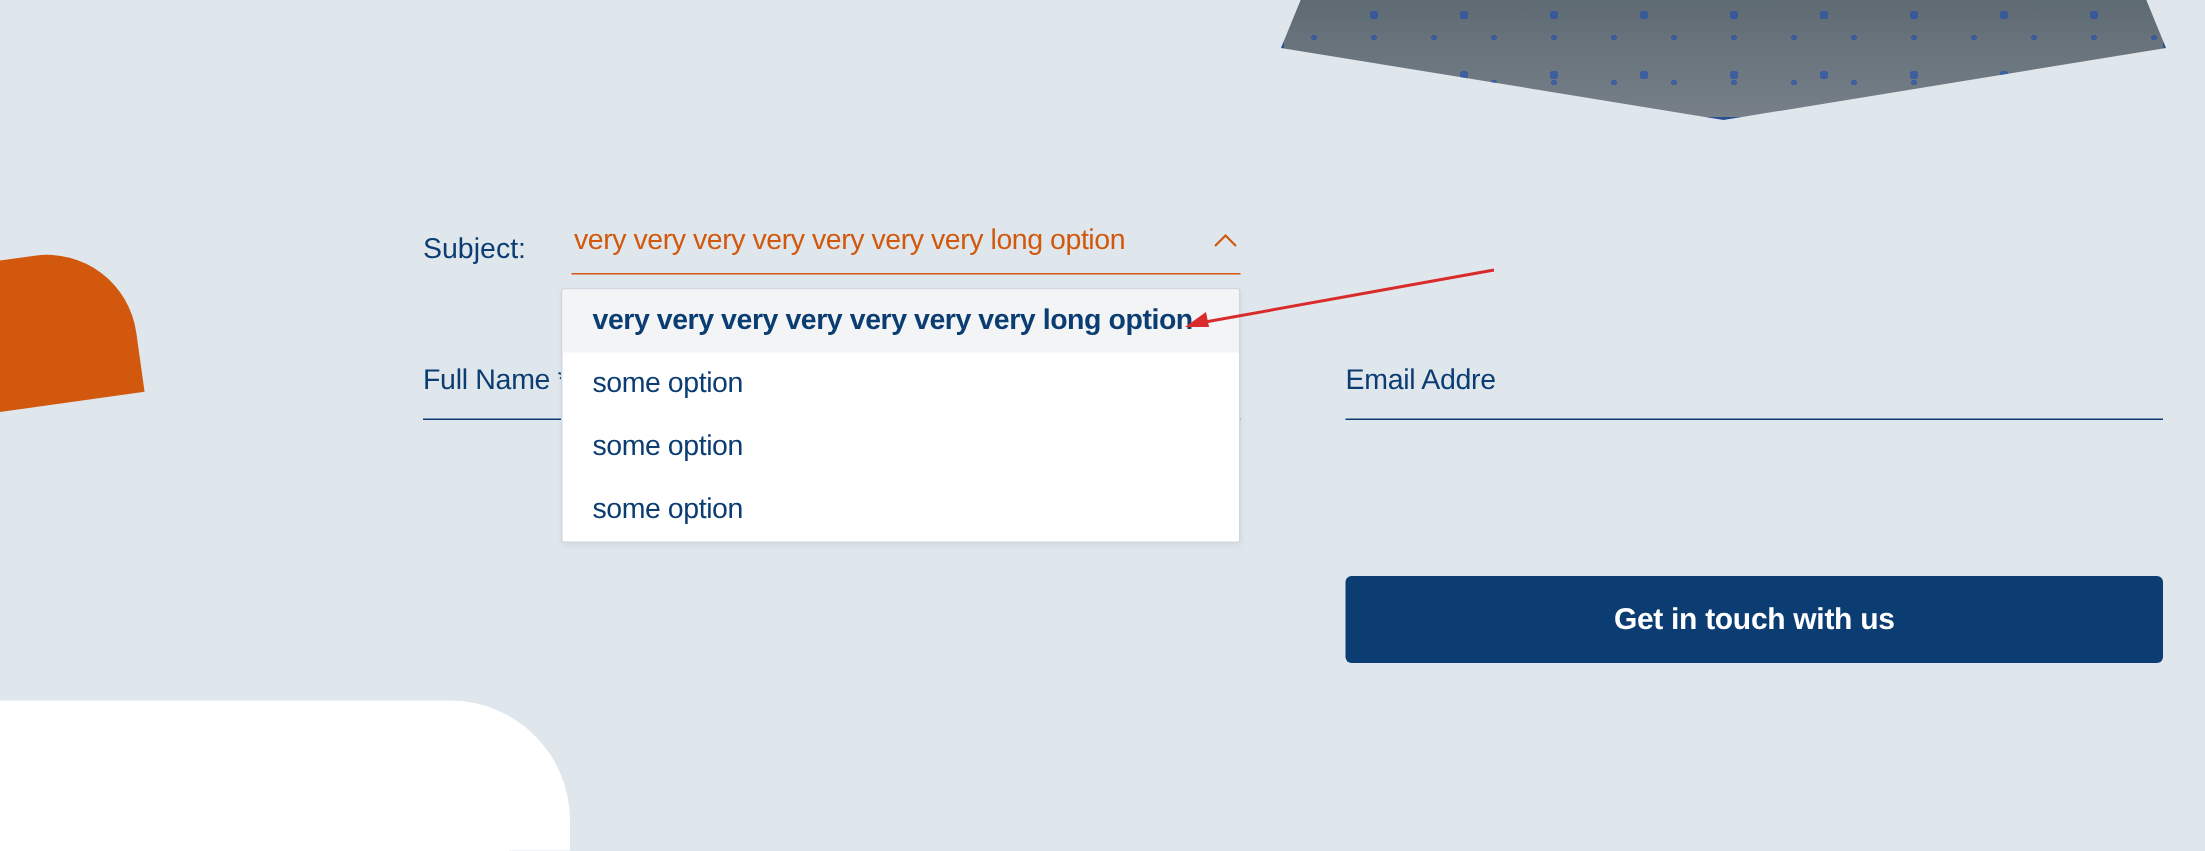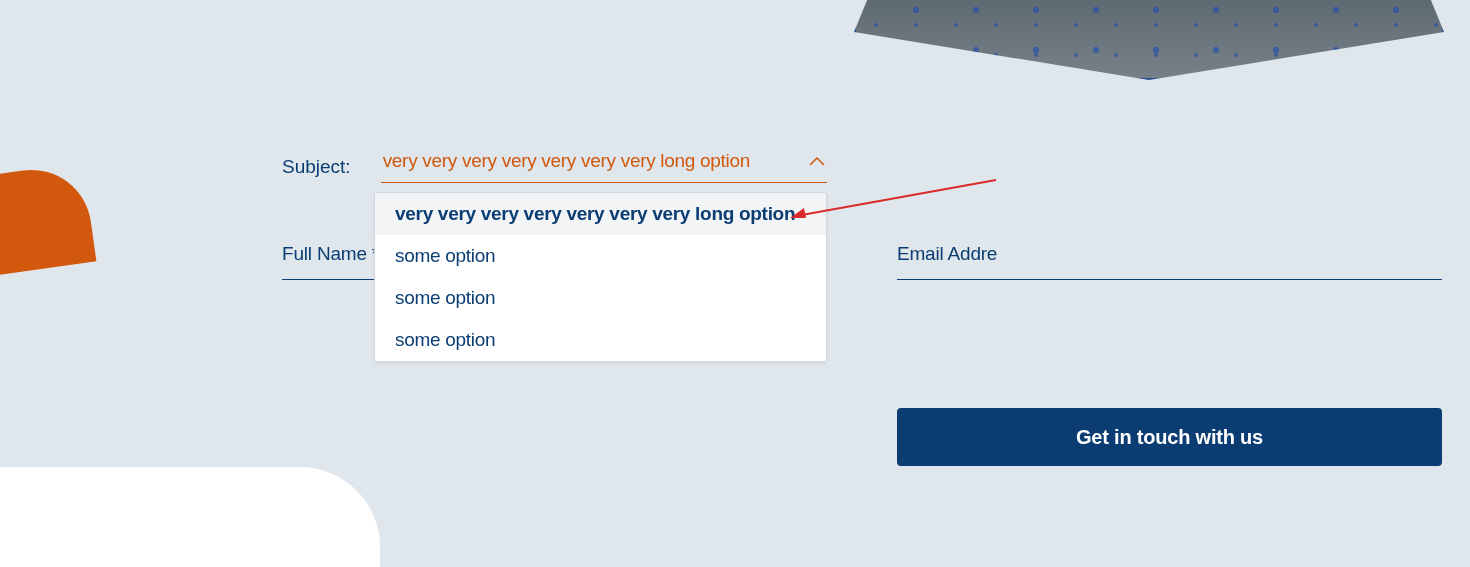--- a/index.html
+++ b/index.html
@@ -151,21 +151,21 @@
       color: #0b3d73;
       letter-spacing: -0.2px;
       outline: none;
     }
     .field input::placeholder {
       color: #0b3d73;
       opacity: 1;
     }
 
     .submit-wrap {
-      margin-top: 78px;
+      margin-top: 54px;
       grid-column: 2;
     }
     .submit-btn {
       width: 545px;
       height: 58px;
       background: #0b3d73;
       color: #ffffff;
       border: none;
       border-radius: 4px;
       font-size: 20px;

